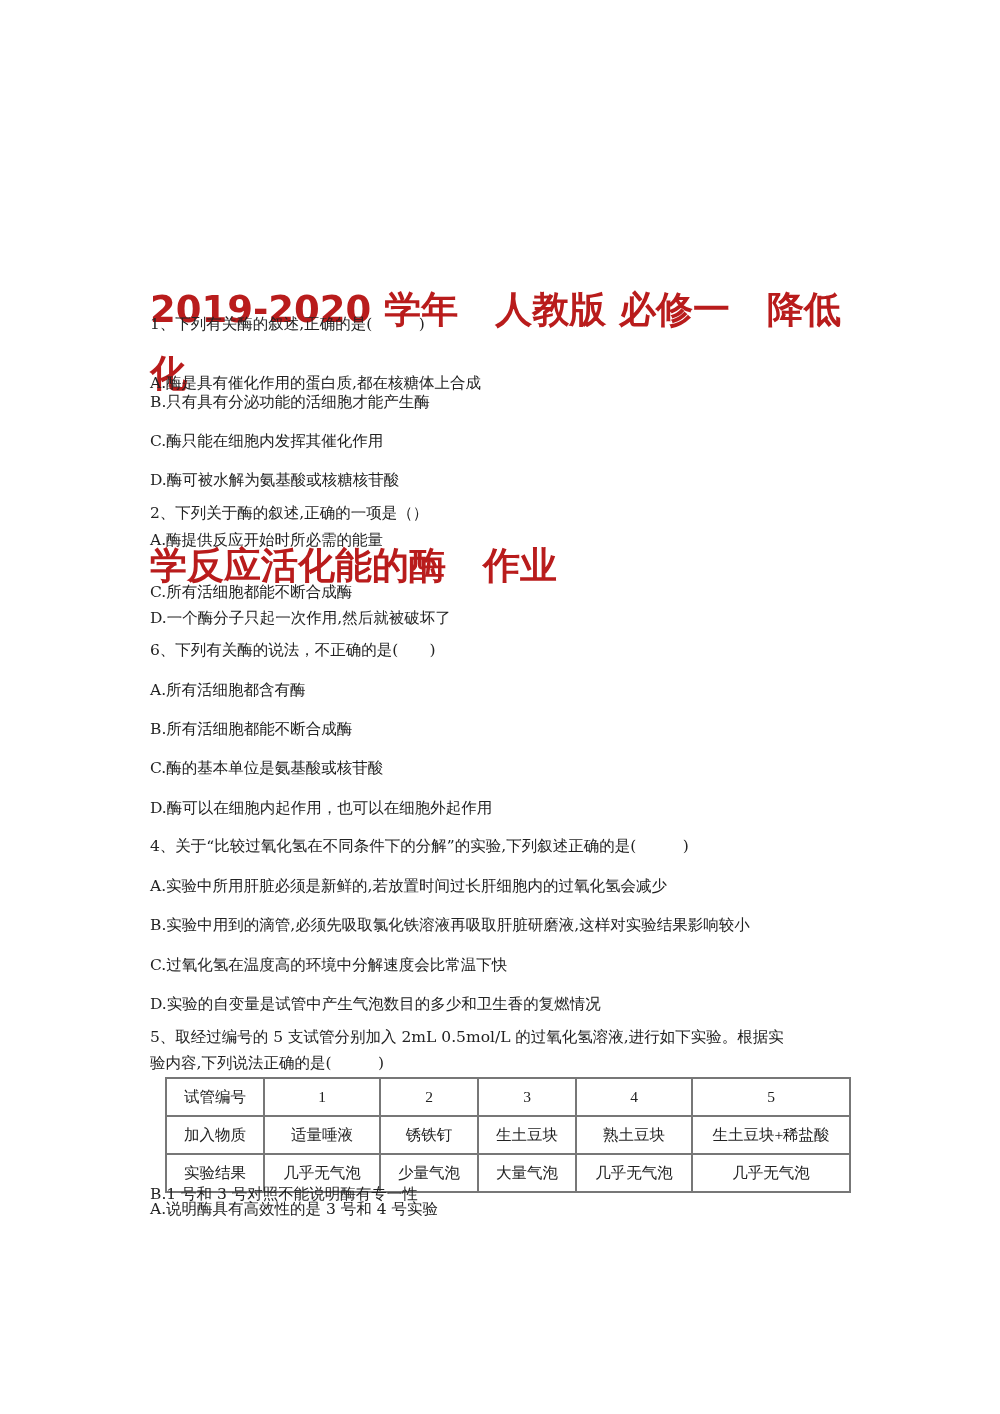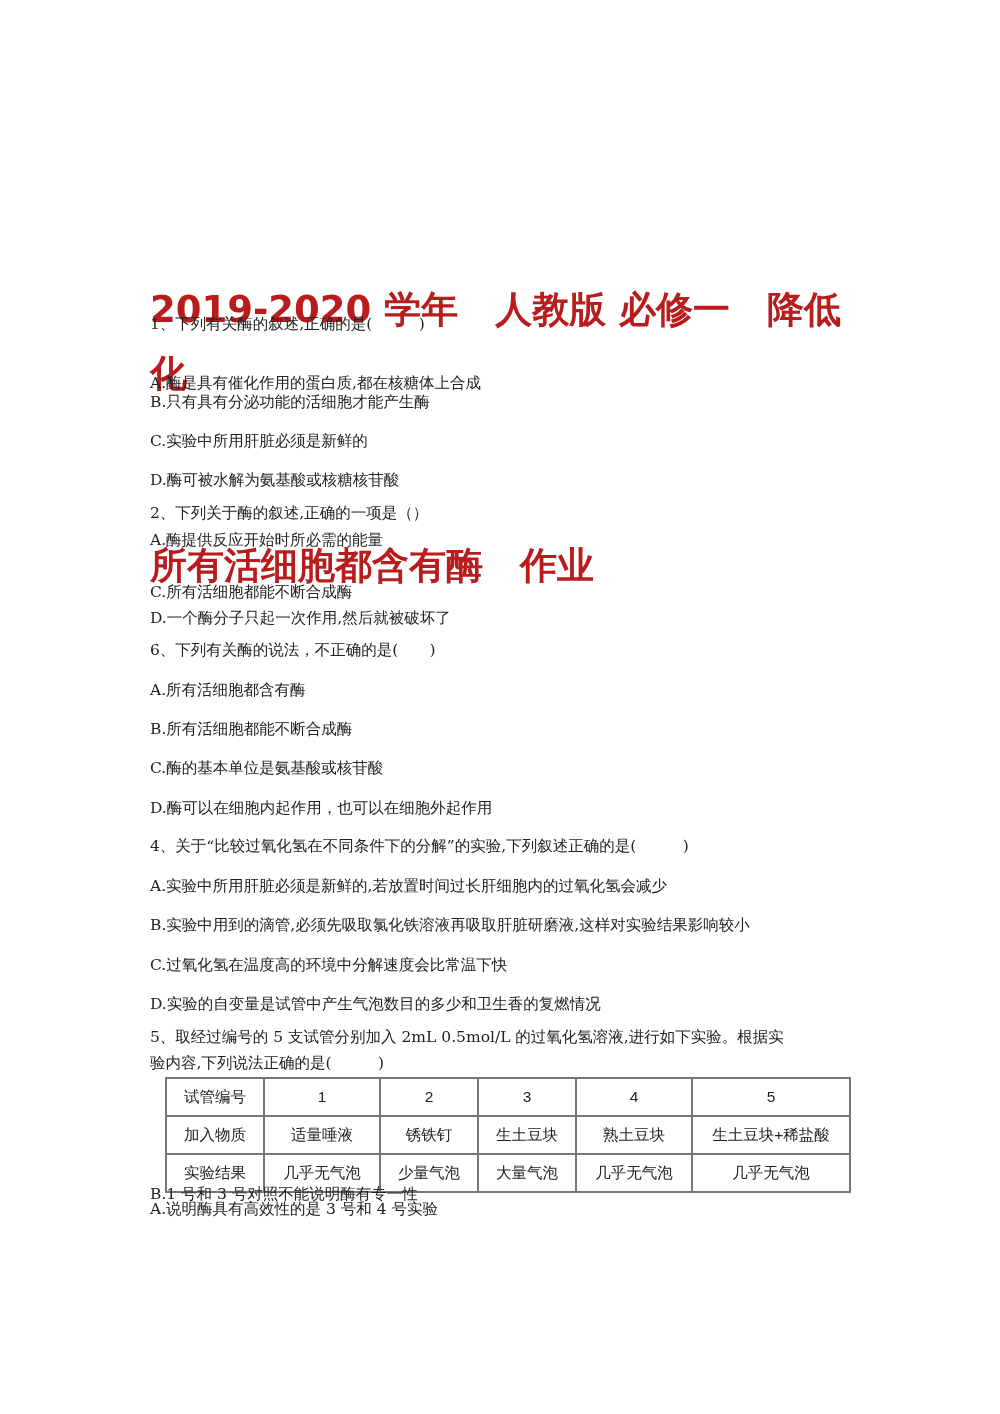--- a/index.html
+++ b/index.html
@@ -11,40 +11,40 @@
     font-size: 37px; line-height: 64px; color: #b91c1c; white-space: pre-wrap;
   }
   .line {
     position: absolute; left: 150px;
     font-family: "DejaVu Serif", serif; font-size: 15.5px; color: #222;
     white-space: pre; line-height: 20px;
   }
   table.exp {
     position: absolute; left: 165px; top: 1077px;
     border-collapse: collapse;
-    font-family: Liberation Sans, sans-serif; font-size: 15.5px; color: #222;
+    font-family: Liberation Serif, serif; font-size: 15.5px; color: #222;
   }
   table.exp td {
     border: 2px solid #777; height: 36px; text-align: center; padding: 0;
   }
 </style>
 </head>
 <body>
 
 <div class="page">
 
   <div class="title">
     <div>2019-2020 学年　人教版 必修一　降低化</div>
-    <div>所有活细胞都含有酶　作业</div>
+    <div>学反应活化能的酶　作业</div>
   </div>
 
   <div class="line" style="top:314px">1、下列有关酶的叙述,正确的是(　　　)</div>
   <div class="line" style="top:373px">A.酶是具有催化作用的蛋白质,都在核糖体上合成</div>
   <div class="line" style="top:392px">B.只有具有分泌功能的活细胞才能产生酶</div>
-  <div class="line" style="top:431px">C.实验中所用肝脏必须是新鲜的</div>
+  <div class="line" style="top:431px">C.酶只能在细胞内发挥其催化作用</div>
   <div class="line" style="top:470px">D.酶可被水解为氨基酸或核糖核苷酸</div>
 
   <div class="line" style="top:503px">2、下列关于酶的叙述,正确的一项是（）</div>
   <div class="line" style="top:530px">A.酶提供反应开始时所必需的能量</div>
   <div class="line" style="top:582px">C.所有活细胞都能不断合成酶</div>
   <div class="line" style="top:608px">D.一个酶分子只起一次作用,然后就被破坏了</div>
 
   <div class="line" style="top:640px">6、下列有关酶的说法，不正确的是(　　)</div>
   <div class="line" style="top:680px">A.所有活细胞都含有酶</div>
   <div class="line" style="top:719px">B.所有活细胞都能不断合成酶</div>

